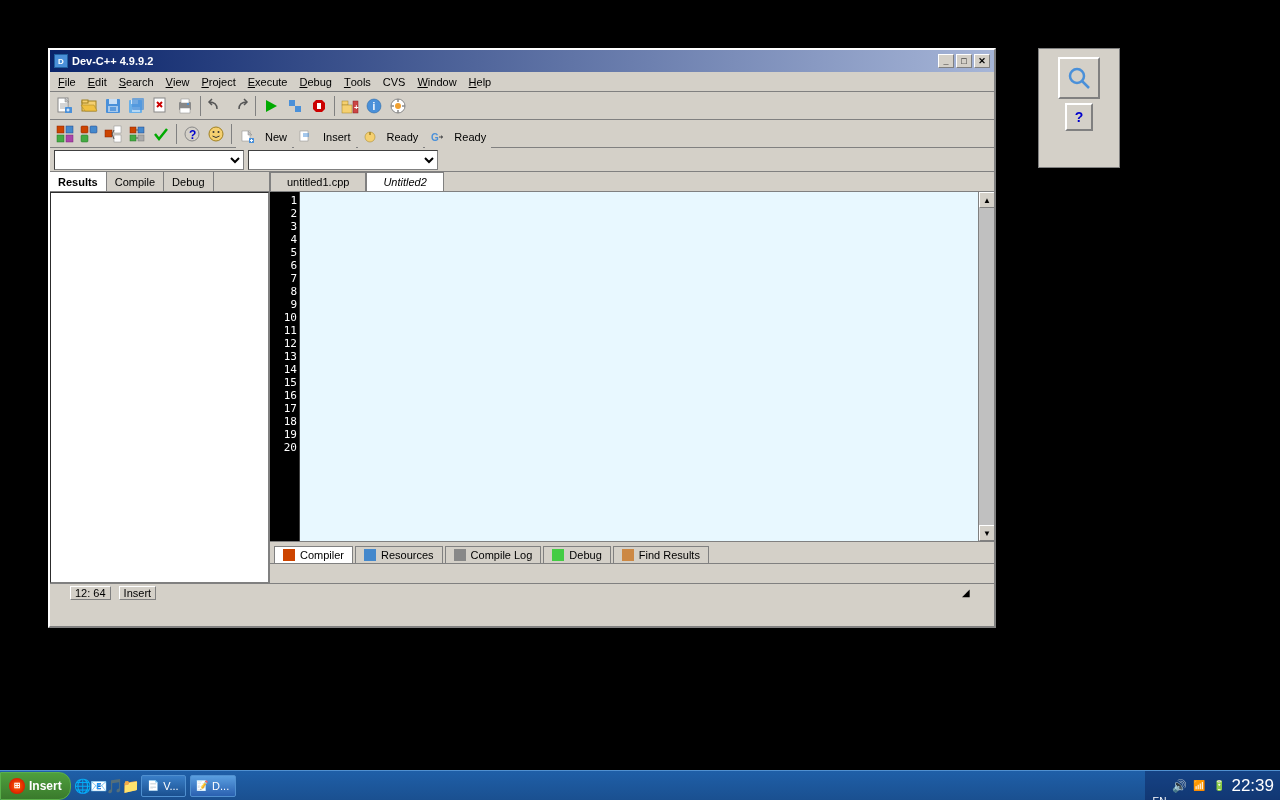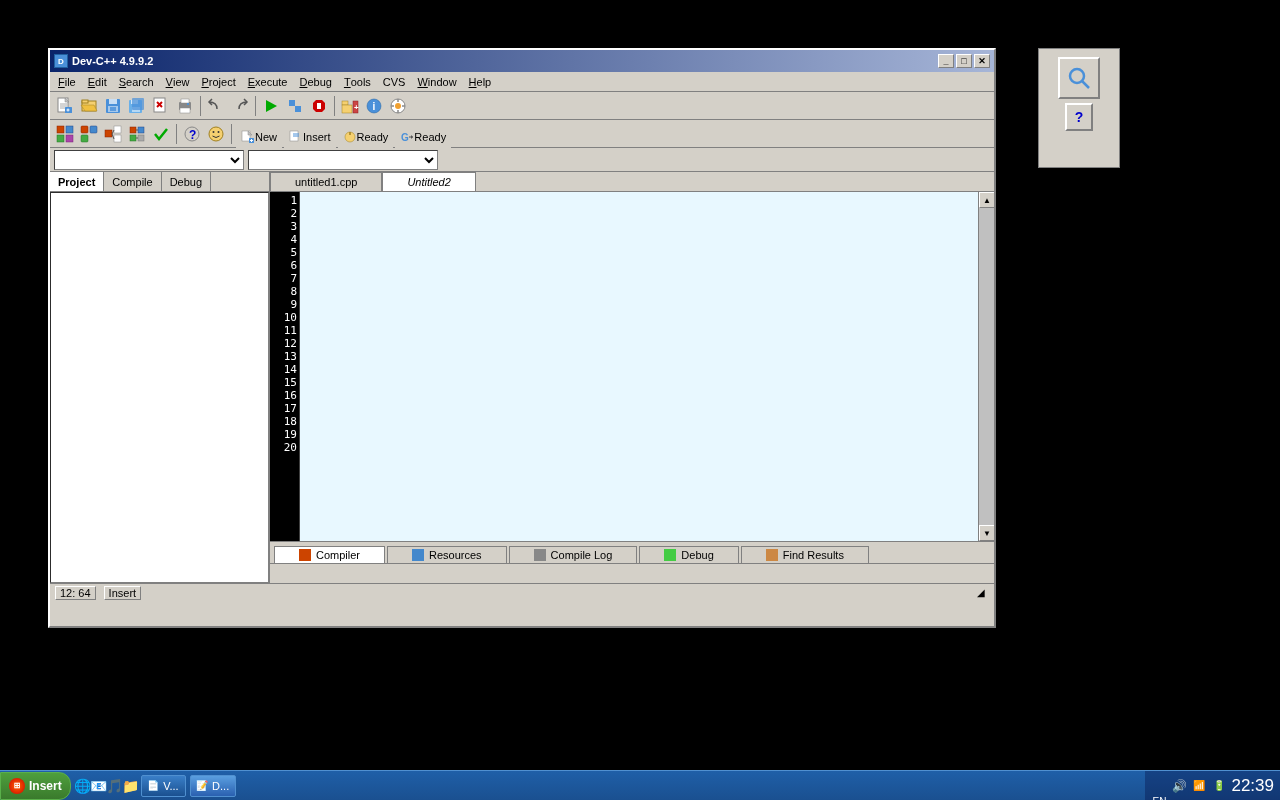--- a/index.html
+++ b/index.html
@@ -130,21 +130,21 @@
       height: 28px;
       display: flex;
       align-items: center;
       padding: 2px 4px;
       gap: 2px;
       border-bottom: 1px solid #808080;
     }
     .tb2-btn {
       display: flex;
       align-items: center;
-      gap: 0;
+      gap: 10px;
       padding: 2px 4px;
       height: 22px;
       background: #d4d0c8;
       border: 1px solid transparent;
       cursor: pointer;
       font-size: 11px;
       margin-top: 7px;
     }
 
     
@@ -205,21 +205,21 @@
       display: flex;
       flex-direction: column;
     }
     .editor-tabs {
       background: #d4d0c8;
       display: flex;
       border-bottom: 1px solid #808080;
       height: 20px;
     }
     .editor-tab {
-      padding: 2px 24px;
+      padding: 2px 16px;
       font-size: 11px;
       cursor: pointer;
       border: 1px solid #808080;
       border-bottom: none;
       display: flex;
       align-items: center;
       background: #d4d0c8;
       text-align: right;
     }
     .editor-tab.active {
@@ -280,42 +280,42 @@
     }
     .bottom-tabs {
       display: flex;
       align-items: flex-end;
       height: 22px;
       padding: 0 4px;
       gap: 2px;
       border-bottom: 1px solid #808080;
     }
     .bottom-tab {
-      padding: 2px 24px;
+      padding: 2px 8px;
       font-size: 11px;
       cursor: pointer;
       border: 1px solid #808080;
       border-bottom: none;
       background: #d4d0c8;
       display: flex;
       align-items: flex-start;
       gap: 3px;
     }
     .bottom-tab.active {
       background: #fff;
     }
 
     
     .status-bar {
       height: 18px;
       background: #d4d0c8;
       border-top: 1px solid #808080;
       display: flex;
       align-items: center;
-      padding: 0 5px;
+      padding: 0 20px;
       gap: 8px;
       font-size: 11px;
     }
     .status-section {
       padding: 0 4px;
       border: 1px solid #808080;
       border-top-color: #fff;
       border-left-color: #fff;
       height: 14px;
       display: flex;
@@ -691,21 +691,21 @@
     </select>
     <select class="tb3-select" style="width:190px;">
       <option></option>
     </select>
   </div>
 
   <div style="display:flex; flex:1; overflow:hidden; height: calc(100% - 165px);">
 
     <div class="left-panel">
       <div class="left-tab-bar">
-        <div class="left-tab active">Project</div>
+        <div class="left-tab active">Results</div>
         <div class="left-tab">Compile</div>
         <div class="left-tab">Debug</div>
       </div>
       <div class="left-content"></div>
     </div>
 
     <div class="editor-area">
       <div class="editor-tabs">
         <div class="editor-tab">untitled1.cpp</div>
         <div class="editor-tab active">Untitled2</div>

